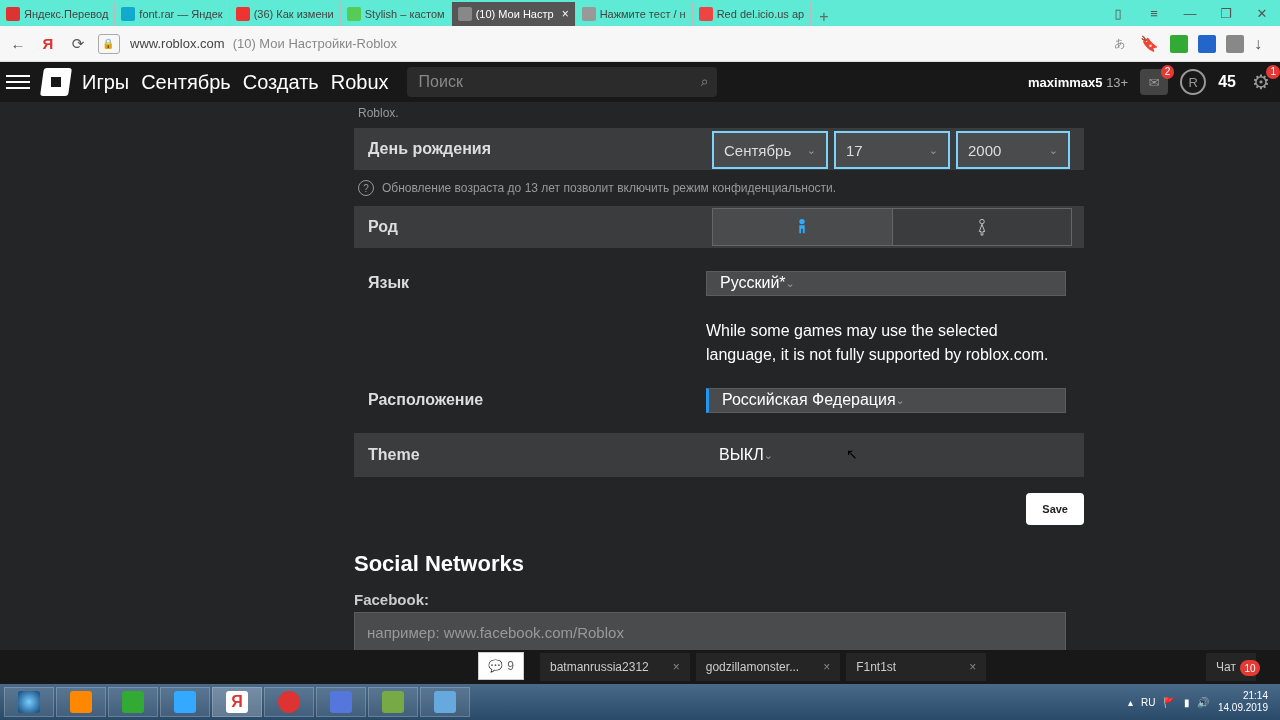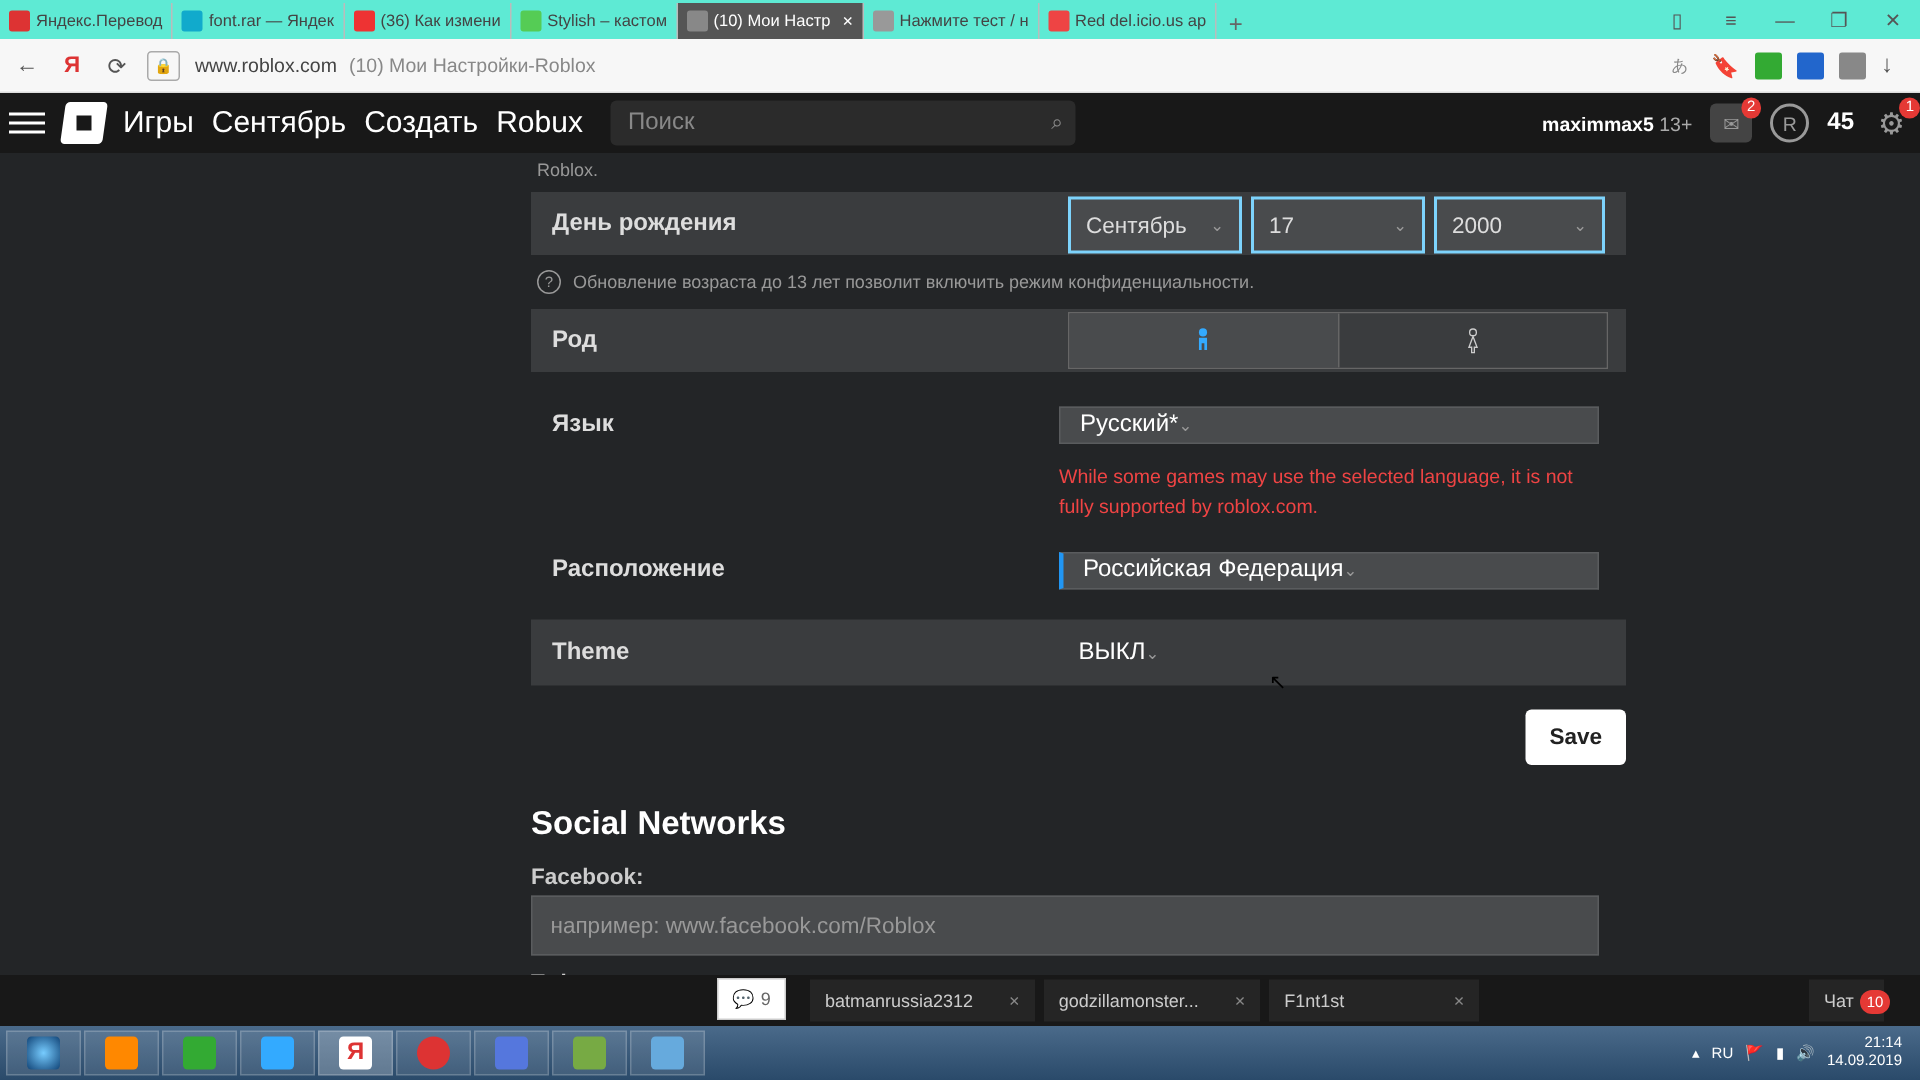--- a/index.html
+++ b/index.html
@@ -44,24 +44,24 @@
 .info-row{display:flex;align-items:center;gap:8px;font-size:12px;color:#999;margin:10px 0 10px 4px}
 .info-icon{width:16px;height:16px;border:1px solid #999;border-radius:50%;display:flex;align-items:center;justify-content:center;font-size:10px}
 .gender-row{display:flex;align-items:center;height:42px}
 .gender-btns{display:flex;border:1px solid #666;height:38px;width:360px}
 .gender-btn{flex:1;display:flex;align-items:center;justify-content:center;background:#3a3c3e;cursor:pointer}
 .gender-btn.sel-g{background:#494b4d}
 .gender-btn+.gender-btn{border-left:1px solid #666}
 .field-label{width:352px;padding:12px 14px;font-size:16px;color:#ddd;font-weight:bold}
 .dropdown{width:360px;background:#494b4d;border:1px solid #5a5c5e;height:25px;display:flex;align-items:center;justify-content:flex-start;padding:0 13px;font-size:16px;color:#fff;cursor:pointer}
 .dropdown.highlight{border-left:3px solid #2196f3}
-.lang-note{font-size:13px;color:#ef4444;width:360px;margin:4px 0 12px 352px;line-height:1.5}
+.lang-note{font-size:16px;color:#ffffff;width:360px;margin:15px 0 12px 352px;line-height:1.5}
 .theme-row{background:#3a3c3e;display:flex;align-items:center;height:44px;margin-top:12px}
 .save-row{display:flex;justify-content:flex-end;margin-top:16px}
-.save-btn{background:#fff;color:#222;padding:10px 16px;font-weight:bold;font-size:15px;border-radius:4px;cursor:pointer}
+.save-btn{background:#fff;color:#222;padding:10px 16px;font-weight:bold;font-size:11px;border-radius:4px;cursor:pointer}
 .social-h{font-size:22px;font-weight:bold;color:#fff;margin:26px 0 14px 0}
 .social-label{font-size:15px;color:#ccc;font-weight:bold;margin-bottom:4px}
 .social-input{width:712px;height:40px;background:#494b4d;border:1px solid #5a5c5e;padding:0 12px;color:#f9a8d4;font-size:15px;margin-bottom:10px}
 .social-input::placeholder{color:#999}
 .chat-bar{position:absolute;bottom:0;left:0;right:0;height:34px;background:#181818;display:flex;align-items:center;gap:6px;padding-left:480px}
 .chat-popup{width:46px;height:28px;background:#fff;border:1px solid #ccc;display:flex;align-items:center;justify-content:center;gap:4px;font-size:12px;color:#666;position:absolute;left:478px;bottom:4px}
 .chat-tab{background:#252525;color:#ccc;height:28px;display:flex;align-items:center;padding:0 10px;font-size:12px;gap:24px;min-width:140px;justify-content:space-between}
 .chat-tab.end{min-width:50px;margin-left:auto;margin-right:24px}
 .chat-tab .x{color:#888;cursor:pointer}
 .chat-count{width:20px;height:16px;background:#e53935;color:#fff;border-radius:8px;font-size:10px;display:flex;align-items:center;justify-content:center;position:absolute;right:20px;bottom:8px}

